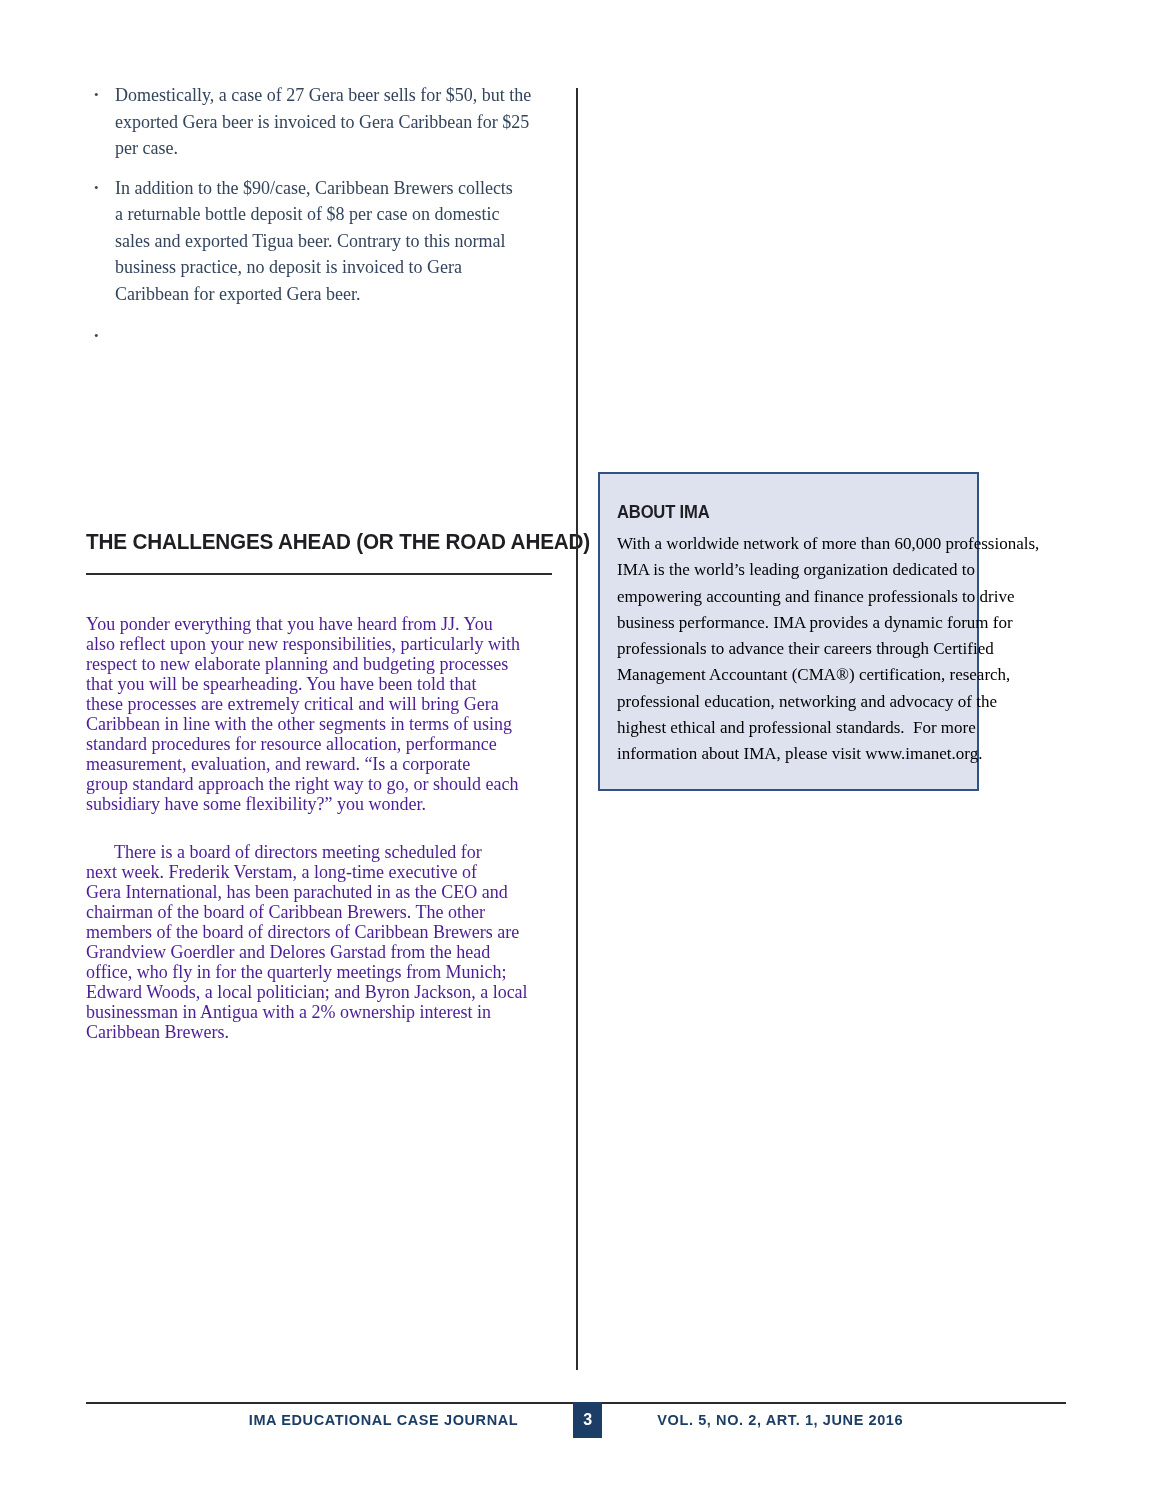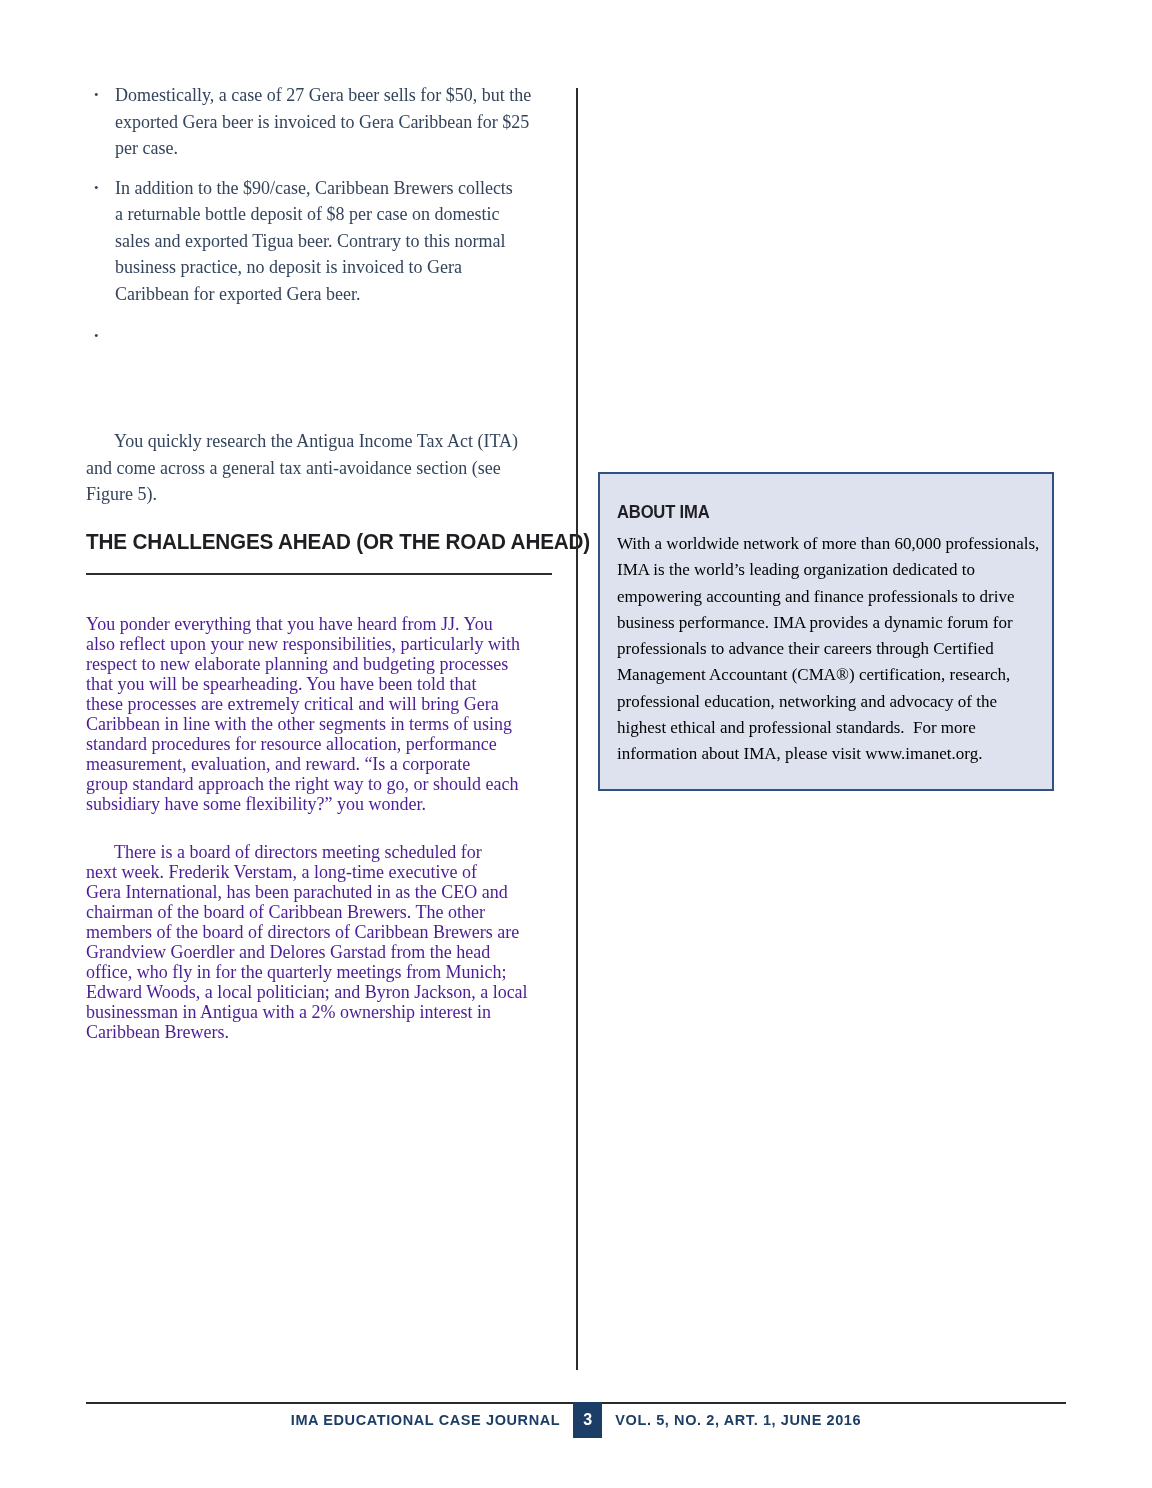--- a/index.html
+++ b/index.html
@@ -35,39 +35,39 @@
   .body-text p {
     font-size:18px; line-height:20px; white-space:pre; color:#4c1d95;margin-top:28px;
   }
   .body-text p.indented { text-indent:28px; }
   
   .column-divider {
     position:absolute; left:576px; top:88px; width:1.5px; height:1282px; background:#2d2d2d;
   }
   
   .about-box {
-    position:absolute; left:598px; top:472px; width:456px; height:319px;
+    position:absolute; left:598px; top:472px; width:381px; height:319px;
     background:#dde2ee; border:2px solid #305183; padding:28px 15px 0 17px;
   }
   .about-title {
     font-family:"Liberation Sans", sans-serif; font-weight:bold; font-size:17.5px;
     color:#1f1f23; letter-spacing:-0.2px; margin-bottom:8px;
     transform:scaleX(0.95); transform-origin:left center; white-space:nowrap;
   }
   .about-body {
     font-size:17px; line-height:26.3px; white-space:pre; color:#000000;
   }
   
   .footer-rule {
     position:absolute; left:86px; top:1402px; width:980px; height:2px; background:#2b2b2b;
   }
   .footer-row {
     position:absolute; left:0; top:1402px; width:1152px; height:36px;
     display:flex; justify-content:center; align-items:stretch;
-    font-family:"Liberation Sans", sans-serif; color:#1c3e66;
+    font-family:"Liberation Sans", sans-serif; color:#1c3e66;gap:42px;
   }
   .footer-journal, .footer-issue {
     align-self:center; font-size:14.5px; font-weight:bold; letter-spacing:0.6px; white-space:nowrap;
   }
   .footer-journal { margin-right:13px; }
   .footer-issue { margin-left:13px; }
   .page-badge {
     width:29px; background:#1c3e66; color:#ffffff;
     display:flex; align-items:center; justify-content:center;
     font-size:16px; font-weight:bold;
@@ -91,23 +91,20 @@
 a returnable bottle deposit of $8 per case on domestic
 sales and exported Tigua beer. Contrary to this normal
 business practice, no deposit is invoiced to Gera
 Caribbean for exported Gera beer.</p>
     </div>
     <div class="bullet-item">
       <span class="bullet-marker">•</span>
     </div>
   </section>
 
-  <p class="intro-para">You quickly research the Antigua Income Tax Act (ITA)
-and come across a general tax anti-avoidance section (see
-Figure 5).</p>
 
   <h2 class="section-heading">THE CHALLENGES AHEAD (OR THE ROAD AHEAD)</h2>
   <div class="heading-rule"></div>
 
   <div class="body-text">
     <p>You ponder everything that you have heard from JJ. You
 also reflect upon your new responsibilities, particularly with
 respect to new elaborate planning and budgeting processes
 that you will be spearheading. You have been told that
 these processes are extremely critical and will bring Gera

